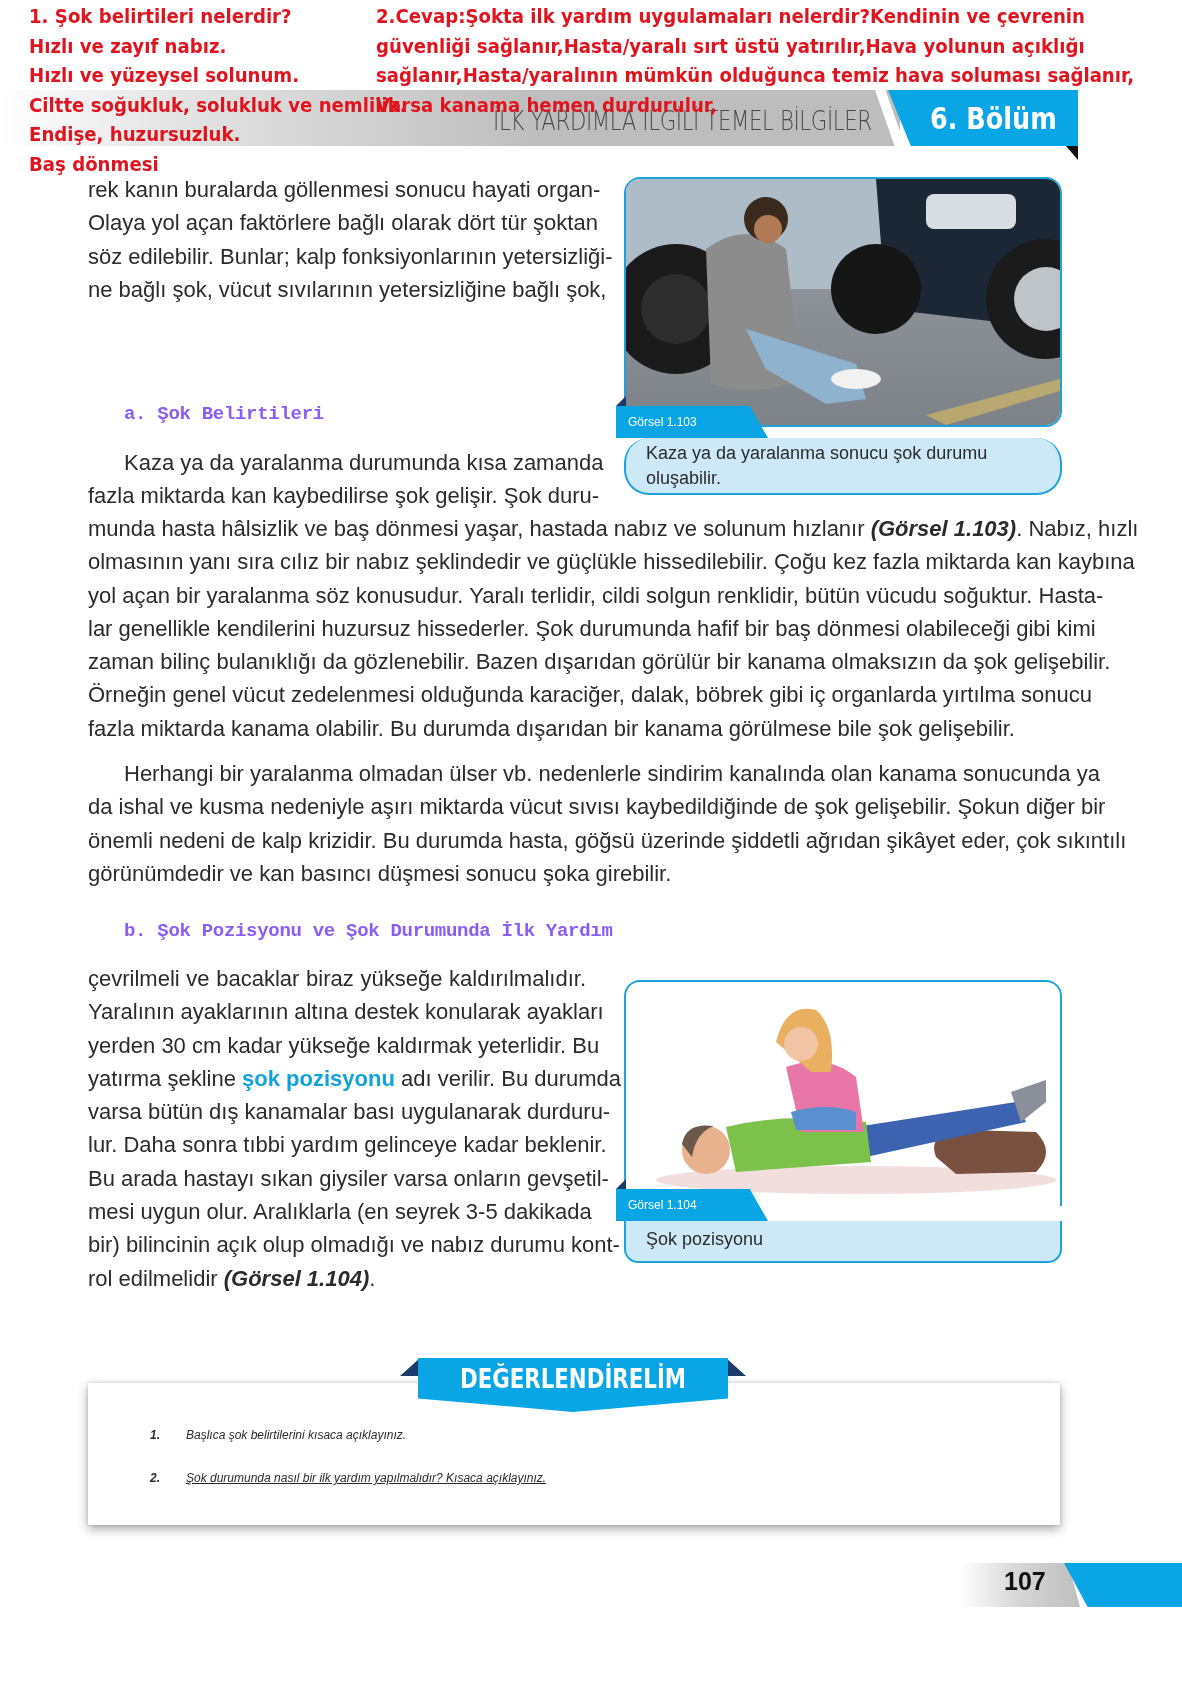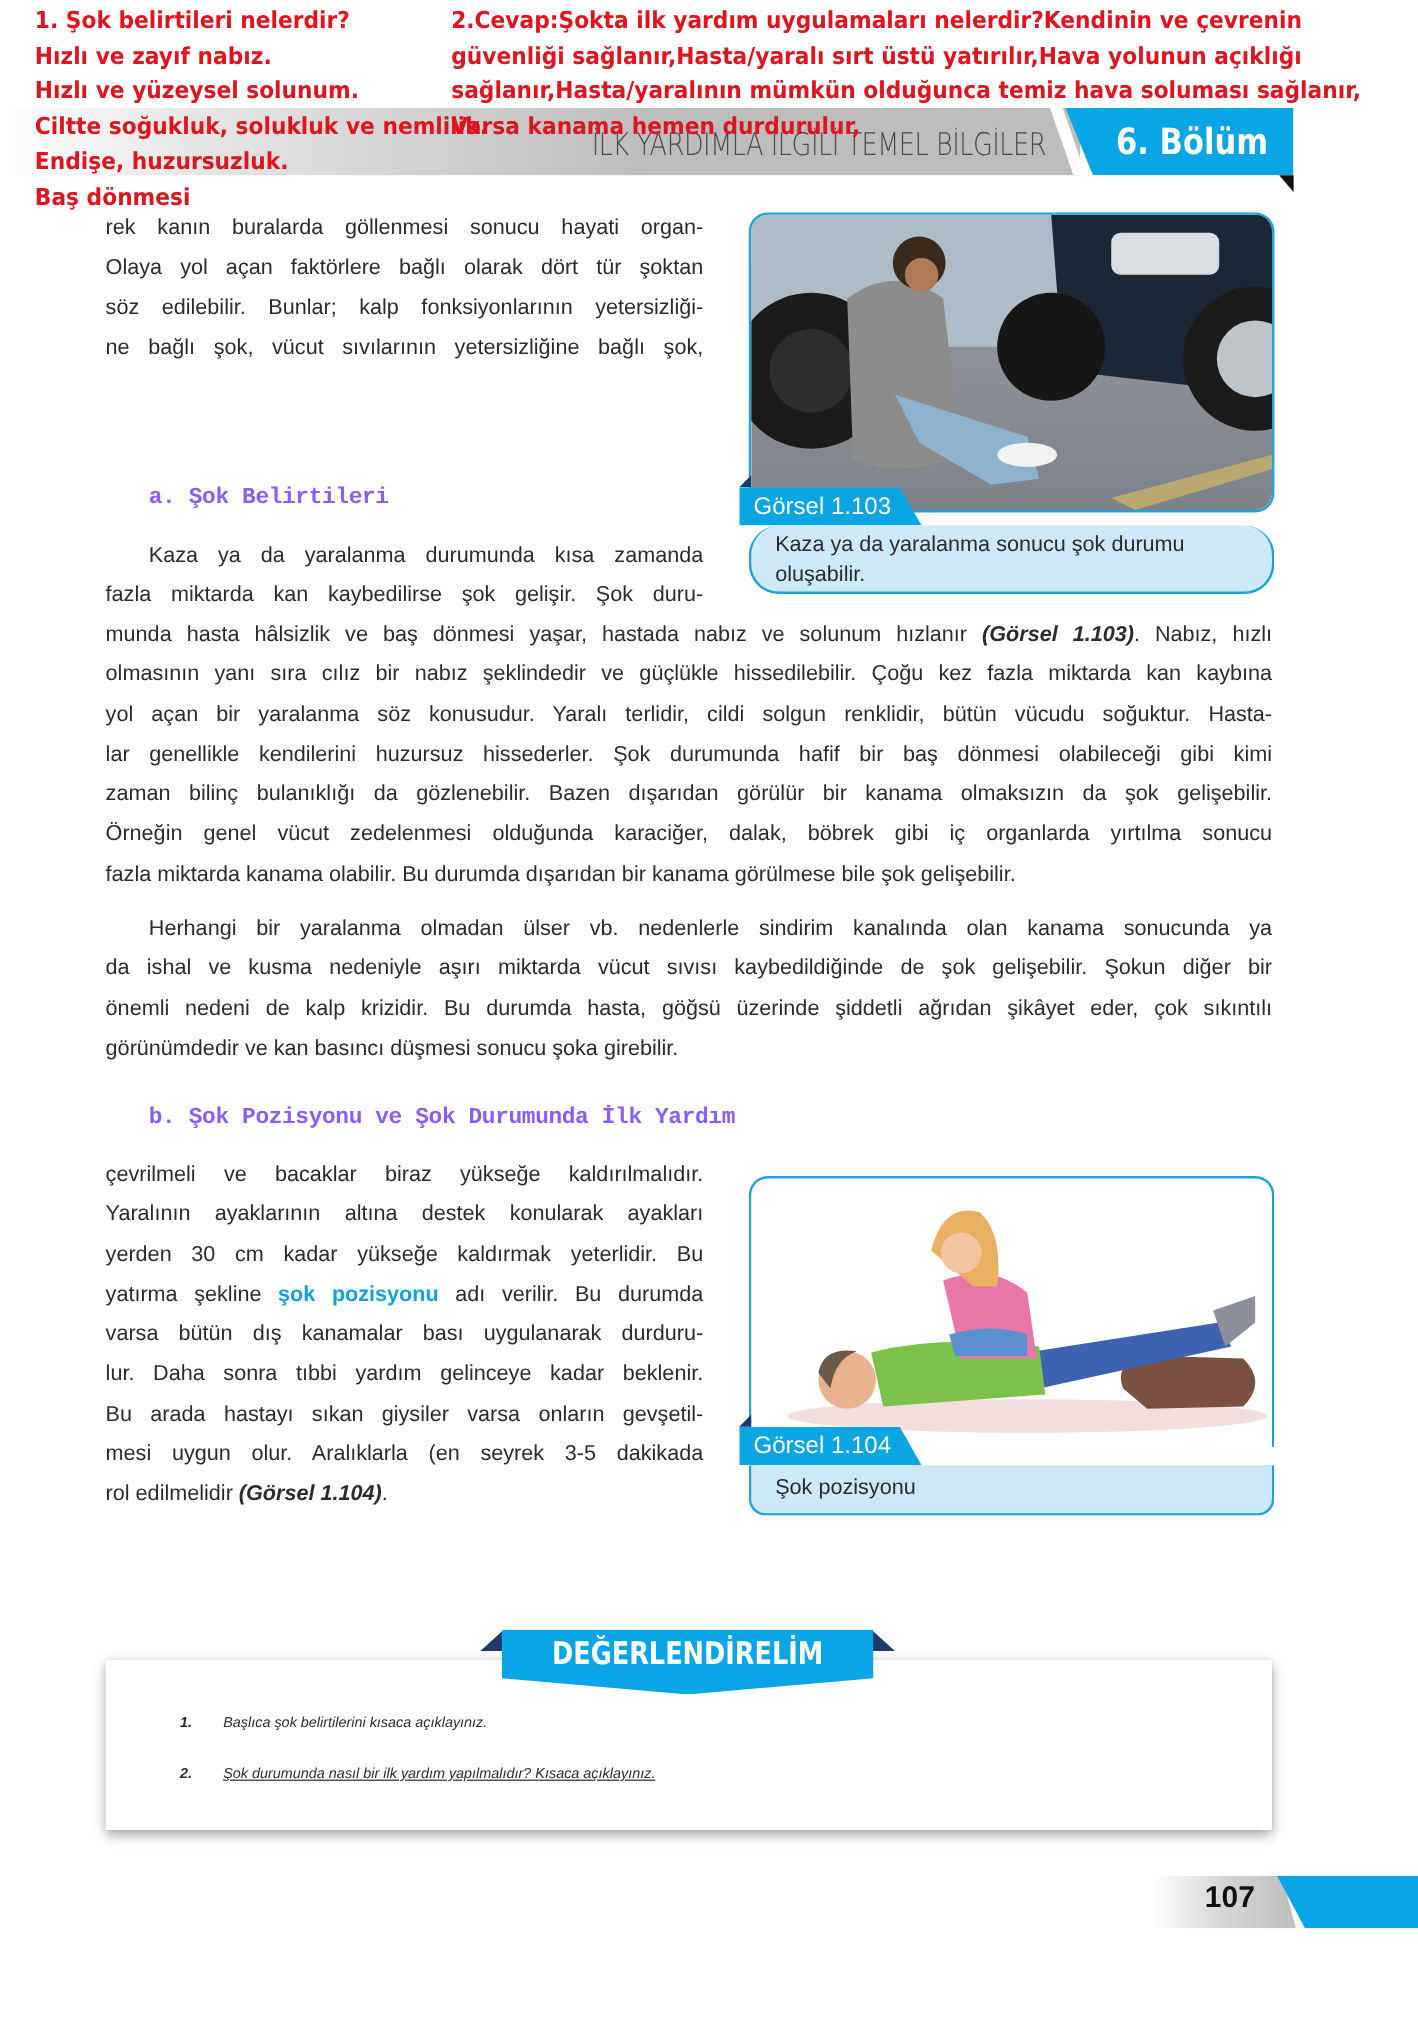--- a/index.html
+++ b/index.html
@@ -18,31 +18,31 @@
       clip-path:polygon(0 0,35% 0,100% 100%,65% 100%); }
   .hdr-chapter { left:930px; top:101px; font-size:30px; font-weight:bold; color:#fff;
       font-family:"DejaVu Sans", sans-serif; transform:scaleX(0.85); transform-origin:left center; white-space:nowrap; }
   .hdr-fold { left:1066px; top:146px; width:0; height:0; border-left:12px solid transparent; border-top:14px solid #111; }
 
   
   .note { font-family:"DejaVu Sans", sans-serif; font-weight:bold; font-size:19.5px; color:#e0141e;
       line-height:29.5px; white-space:nowrap; transform:scaleX(0.93); transform-origin:left top; }
 
   
-  .p { font-size:18px; line-height:33.3px; color:#2b2b2b; text-align:justify; }
+  .p { font-size:22px; line-height:33.3px; color:#2b2b2b; text-align:justify; }
   .p .ind { display:inline-block; width:36px; }
   .line { white-space:nowrap; }
   .just { text-align:justify; text-align-last:justify; }
   .h { font-family:Liberation Mono, monospace; font-weight:bold; font-size:19px; color:#8b5cf6; letter-spacing:-0.3px; }
   .em { font-style:italic; font-weight:bold; }
   .kw { color:#10a2db; font-weight:bold; }
 
   
   .fig { border:2.5px solid #1ea2db; border-radius:16px; overflow:hidden; background:#fff; }
-  .fig-caption-tag { background:#0aa5e4; color:#fff; font-size:20px; padding:0 0 0 12px; height:32px; line-height:32px;
+  .fig-caption-tag { background:#0aa5e4; color:#fff; font-size:12px; padding:0 0 0 12px; height:32px; line-height:32px;
       clip-path:polygon(0 0,88% 0,100% 100%,0 100%); }
   .fig-caption-box { background:#cde9f7; border:2.5px solid #1ea2db; border-top:none; border-radius:0 0 14px 14px; }
   .fig-caption-text { font-size:18px; color:#2b2b2b; line-height:25px; }
   .tag-notch { width:0; height:0; border-right:10px solid #1d3b6a; border-top:10px solid transparent; }
 
   
   .eval-box { left:88px; top:1383px; width:972px; height:142px; background:#fff;
       box-shadow:0 4px 10px rgba(0,0,0,0.35), 0 0 3px rgba(0,0,0,0.15); }
   .eval-ribbon { left:418px; top:1358px; width:310px; height:54px; background:#0aa5e4;
       clip-path:polygon(0 0,100% 0,100% 75%,50% 100%,0 75%); }
@@ -153,20 +153,21 @@
   <div class="line just">çevrilmeli ve bacaklar biraz yükseğe kaldırılmalıdır.</div>
   <div class="line just">Yaralının ayaklarının altına destek konularak ayakları</div>
   <div class="line just">yerden 30 cm kadar yükseğe kaldırmak yeterlidir. Bu</div>
   <div class="line just">
     <span>yatırma şekline </span><span class="kw">şok pozisyonu</span><span> adı verilir. Bu durumda</span>
   </div>
   <div class="line just">varsa bütün dış kanamalar bası uygulanarak durduru-</div>
   <div class="line just">lur. Daha sonra tıbbi yardım gelinceye kadar beklenir.</div>
   <div class="line just">Bu arada hastayı sıkan giysiler varsa onların gevşetil-</div>
   <div class="line just">mesi uygun olur. Aralıklarla (en seyrek 3-5 dakikada</div>
+  <div class="line just">bir) bilincinin açık olup olmadığı ve nabız durumu kont-</div>
   <div class="line">
     <span>rol edilmelidir </span><span class="em">(Görsel 1.104)</span><span>.</span>
   </div>
 </div>
 
 <div class="abs fig" style="left:624px; top:980px; width:434px; height:224px; border-radius:16px 16px 0 0; border-bottom:none;">
   <svg width="434" height="224" viewBox="0 0 434 224">
     <ellipse cx="230" cy="198" rx="200" ry="14" fill="#f3dede"></ellipse>
     <path d="M310 175 Q300 150 340 148 L410 150 Q430 170 410 190 L330 192 Z" fill="#7a5040"></path>
     <path d="M230 145 L390 120 L400 140 L240 175 Z" fill="#3c62b0"></path>

